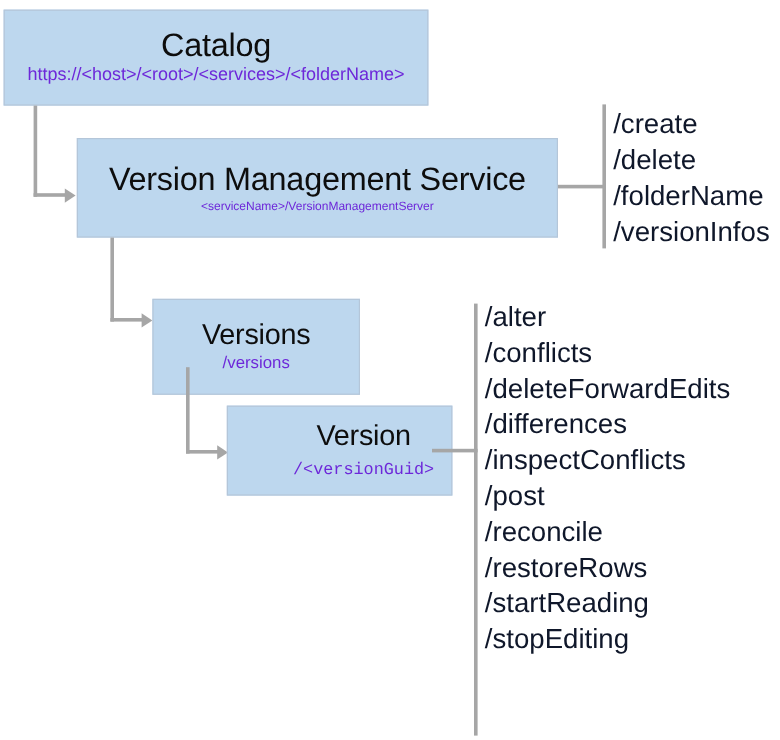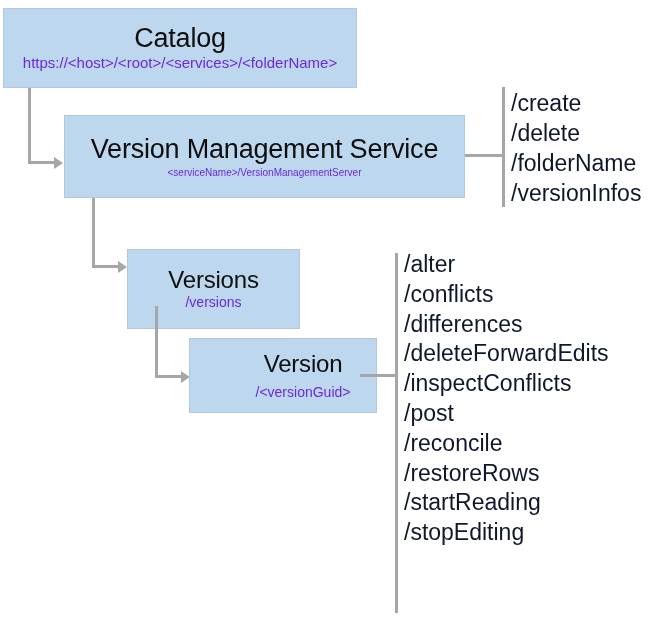--- a/index.html
+++ b/index.html
@@ -42,21 +42,21 @@
     margin-top: 2px;
   }
   
   #node-catalog .title { font-size: 27px; }
   #node-catalog .sub   { font-size: 15px; margin-top: 3px; }
   #node-vms .title     { font-size: 27px; }
   #node-vms .sub       { font-size: 10px; margin-top: 3px; }
   #node-versions .title{ font-size: 24px; }
   #node-versions .sub  { font-size: 14px; margin-top: 3px; }
   #node-version .title { font-size: 24px; }
-  #node-version .sub   { font-size: 14px; margin-top: 9px; }
+  #node-version .sub   { font-size: 14px; margin-top: 9px; font-family: Liberation Mono, monospace; }
 
   
   .conn-v, .conn-h, .bracket, .tick {
     position: absolute;
     background: #a6a6a6;
   }
   .conn-v { width: 3px; }
   .conn-h { height: 3px; }
   .bracket { width: 3px; background: #a6a6a6; }
   .tick { height: 3px; background: #a6a6a6; }
@@ -126,22 +126,22 @@
     <div class="title">Version</div>
     <div class="sub">/&lt;versionGuid&gt;</div>
   </div>
 
   <div class="tick" style="left:360px; top:374px; width:38px;"></div>
   <div class="bracket" style="left:395px; top:253px; height:360px;"></div>
 
   <div class="oplist" id="oplist-version" style="left:404px; top:250px;">
     <span class="op">/alter</span>
     <span class="op">/conflicts</span>
+    <span class="op">/deleteForwardEdits</span>
     <span class="op">/differences</span>
-    <span class="op">/deleteForwardEdits</span>
     <span class="op">/inspectConflicts</span>
     <span class="op">/post</span>
     <span class="op">/reconcile</span>
     <span class="op">/restoreRows</span>
     <span class="op">/startReading</span>
     <span class="op">/stopEditing</span>
   </div>
 
 </div>
 

